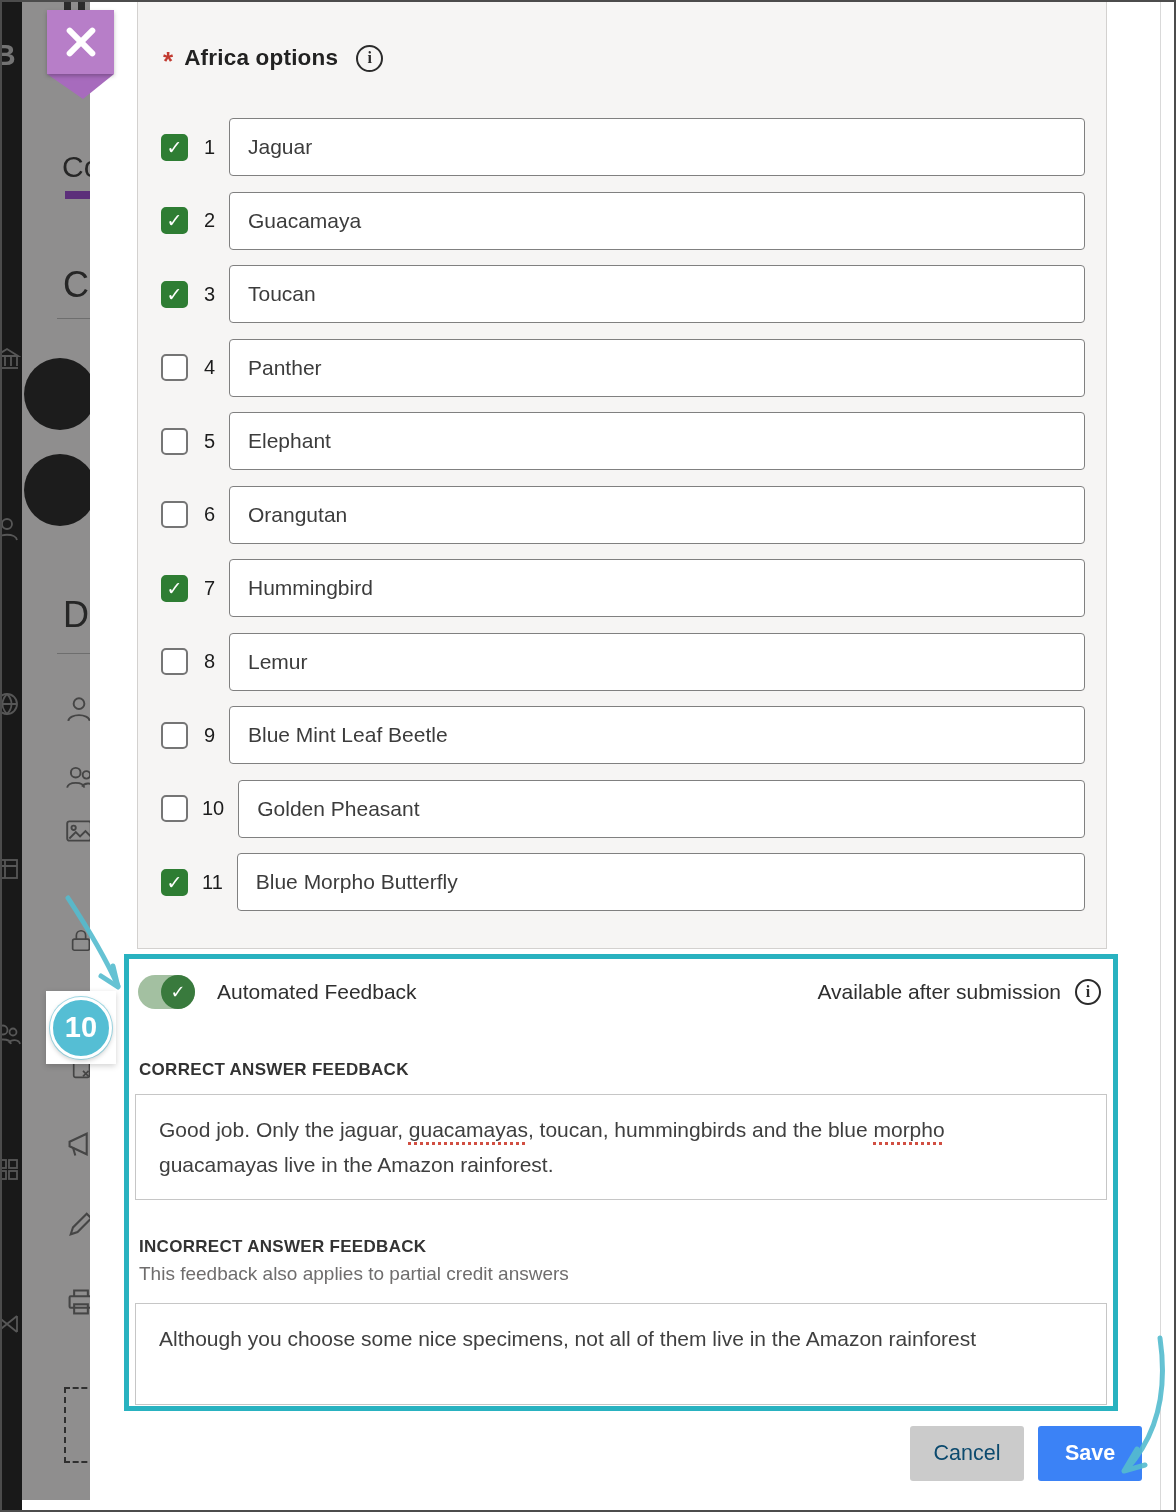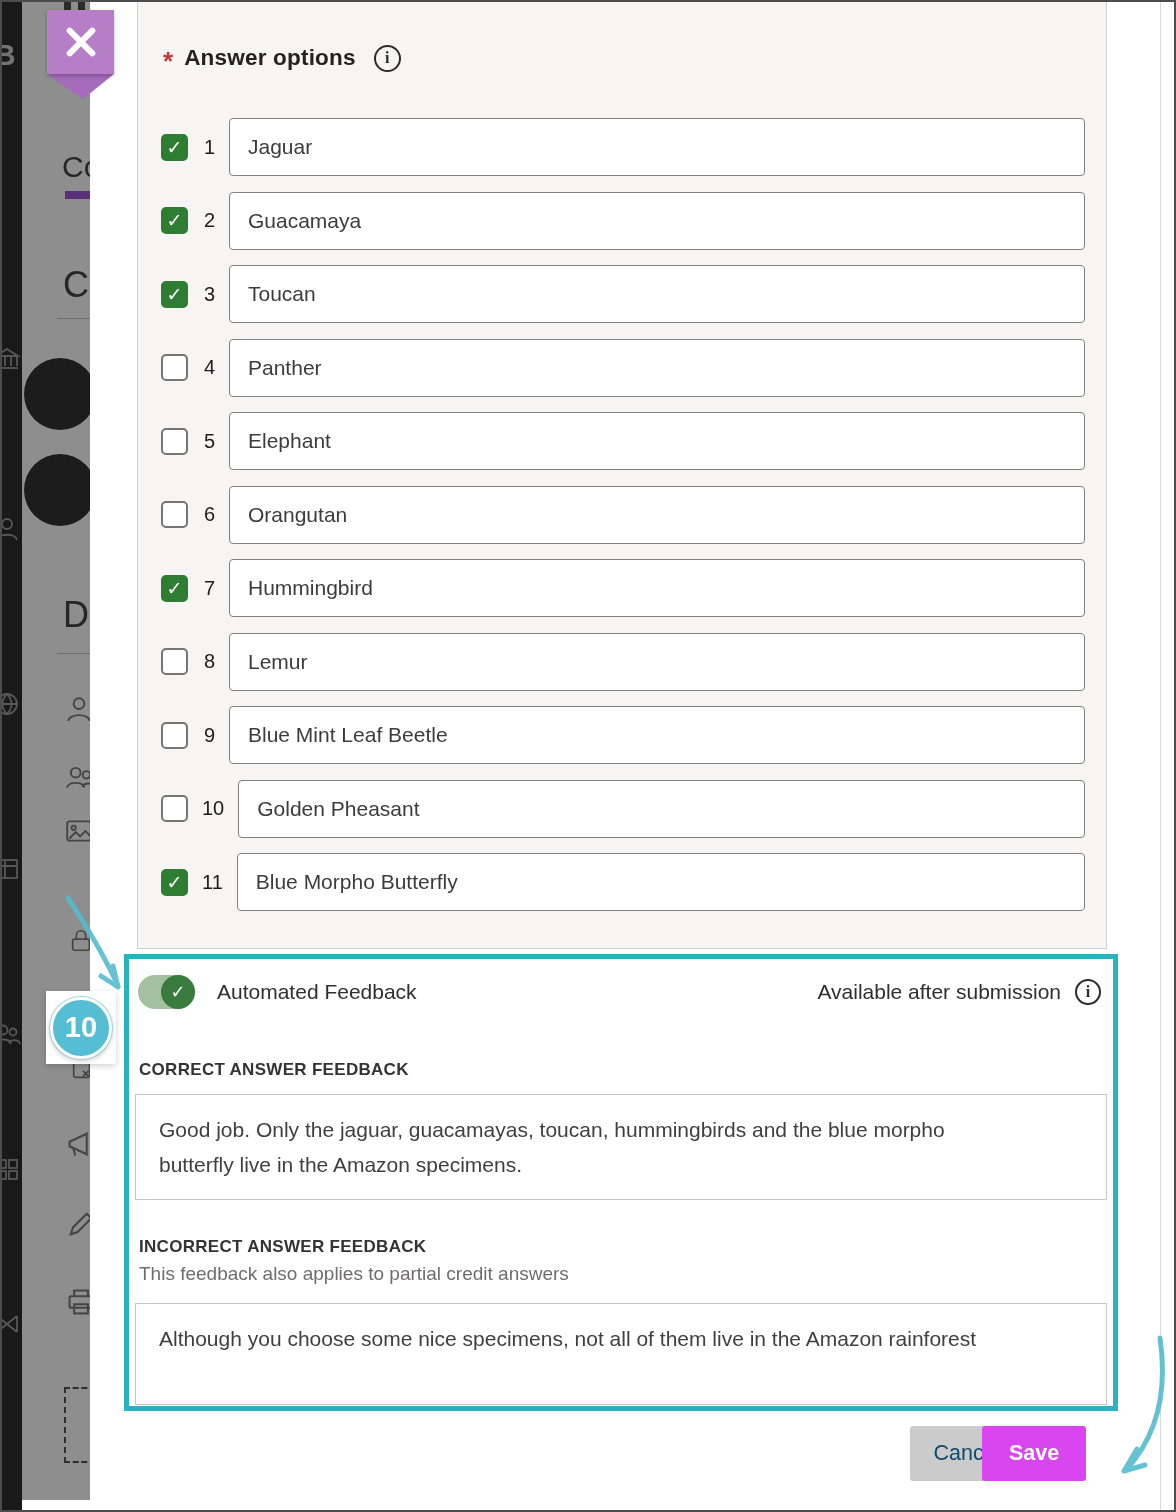--- a/index.html
+++ b/index.html
@@ -69,28 +69,28 @@
                  color:#fff; font-size:18px; font-weight:bold;}
   .fb-label{ font-size:21px; color:#2f2f2f;}
   .avail-wrap{ display:flex; align-items:center;}
   .avail-txt{ font-size:21px; color:#2f2f2f;}
   .info-ic.dark{ width:26px; height:26px; border-width:2.5px; margin-left:14px;}
   .fb-heading{ position:absolute; left:10px; font-size:17px; font-weight:bold; color:#333;
                letter-spacing:.3px;}
   .fb-note{ position:absolute; left:10px; font-size:19px; color:#6f6d6d;}
   .ta{ position:absolute; left:6px; width:972px; background:#fff; border:1px solid #c6c6c6;
        padding:17px 23px; font-size:21px; line-height:35px; color:#3f3f3f; overflow:hidden; cursor:text;}
-  .misspell{ text-decoration-style:dotted; text-decoration-color:#d14f42;
+  .misspell{ text-decoration:underline; text-decoration-style:dotted; text-decoration-color:#d14f42;
              text-decoration-thickness:2.5px; text-underline-offset:5px;}
 
   
   .btn{ position:absolute; top:1424px; height:55px; border:none; border-radius:3px;
         font-family:inherit; font-size:21.5px; cursor:pointer; z-index:14;}
   #btn-cancel{ left:908px; width:114px; background:#cbcbcb; color:#0c4a6e;}
-  #btn-save{ left:980px; width:104px; background:#d946ef; color:#fff; font-weight:600;}
+  #btn-save{ left:1036px; width:104px; background:#3b82f6; color:#fff; font-weight:600;}
 
   
   #badge10-card{ left:44px; top:989px; width:70px; height:73px; background:#fff; z-index:50;
                  box-shadow:0 2px 6px rgba(0,0,0,.18); display:flex; align-items:center; justify-content:center;}
   .badge{ width:62px; height:62px; border-radius:50%; background:#55bed4; border:3px solid #fff;
           box-shadow:0 0 0 1px rgba(85,190,212,.55), 0 2px 5px rgba(0,0,0,.22);
           display:flex; align-items:center; justify-content:center;
           color:#fff; font-size:29px; font-weight:bold; z-index:50;}
   #badge11{ position:absolute; left:1081px; top:1332px;}
   #arrows{ left:0; top:0; width:1176px; height:1512px; z-index:45; pointer-events:none;}
@@ -214,21 +214,21 @@
     <div class="xbar a"></div>
     <div class="xbar b"></div>
   </div>
   <svg id="closetail" class="abs" width="67" height="26">
     <polygon points="0,0 67,0 36,25" fill="#a76bbd"></polygon>
   </svg>
 
   <div id="panel" class="abs">
     <div id="panel-header">
       <span class="req-star">*</span>
-      <span class="panel-title">Answer options</span>
+      <span class="panel-title">Africa options</span>
       <span class="info-ic">i</span>
     </div>
     <div id="opt-list">
 
         <div class="opt-row">
           <span class="cb checked">
             <span class="tick">✓</span>
           </span>
           <span class="num">1</span>
           <input class="opt-input" type="text" readonly="" value="Jaguar" style="">
@@ -326,21 +326,21 @@
       </div>
       <div class="avail-wrap">
         <span class="avail-txt">Available after submission</span>
         <span class="info-ic dark">i</span>
       </div>
     </div>
 
     <div class="fb-heading" style="top:101px">CORRECT ANSWER FEEDBACK</div>
     <div class="ta" style="top:135px;height:106px">
         <div class="ta-line"><span>Good job. Only the jaguar, </span><span class="misspell">guacamayas</span><span>, toucan, hummingbirds and the blue </span><span class="misspell">morpho</span></div>
-        <div class="ta-line"><span>butterfly live in the Amazon specimens.</span></div>
+        <div class="ta-line"><span>guacamayas live in the Amazon rainforest.</span></div>
       </div>
 
     <div class="fb-heading" style="top:278px">INCORRECT ANSWER FEEDBACK</div>
     <div class="fb-note" style="top:304px">This feedback also applies to partial credit answers</div>
     <div class="ta" style="top:344px;height:102px">
         <div class="ta-line"><span>Although you choose some nice specimens, not all of them live in the Amazon rainforest</span></div>
       </div>
   </div>
 
   <button id="btn-cancel" class="btn">Cancel</button>

